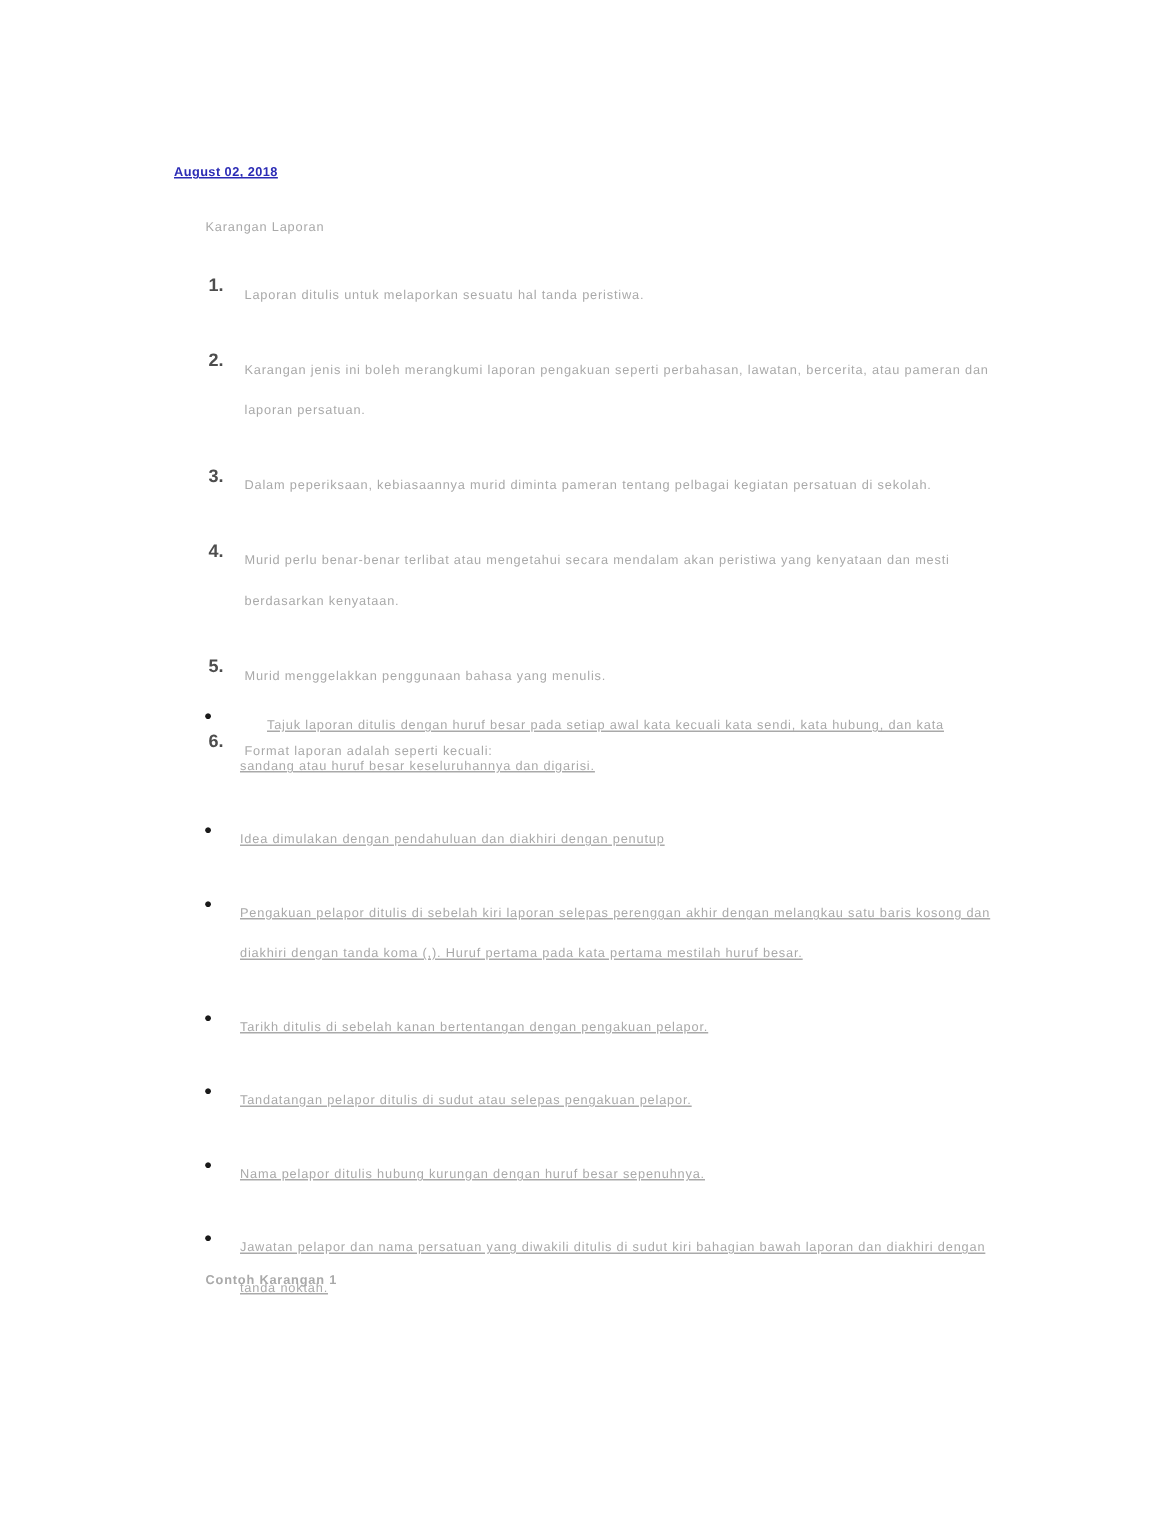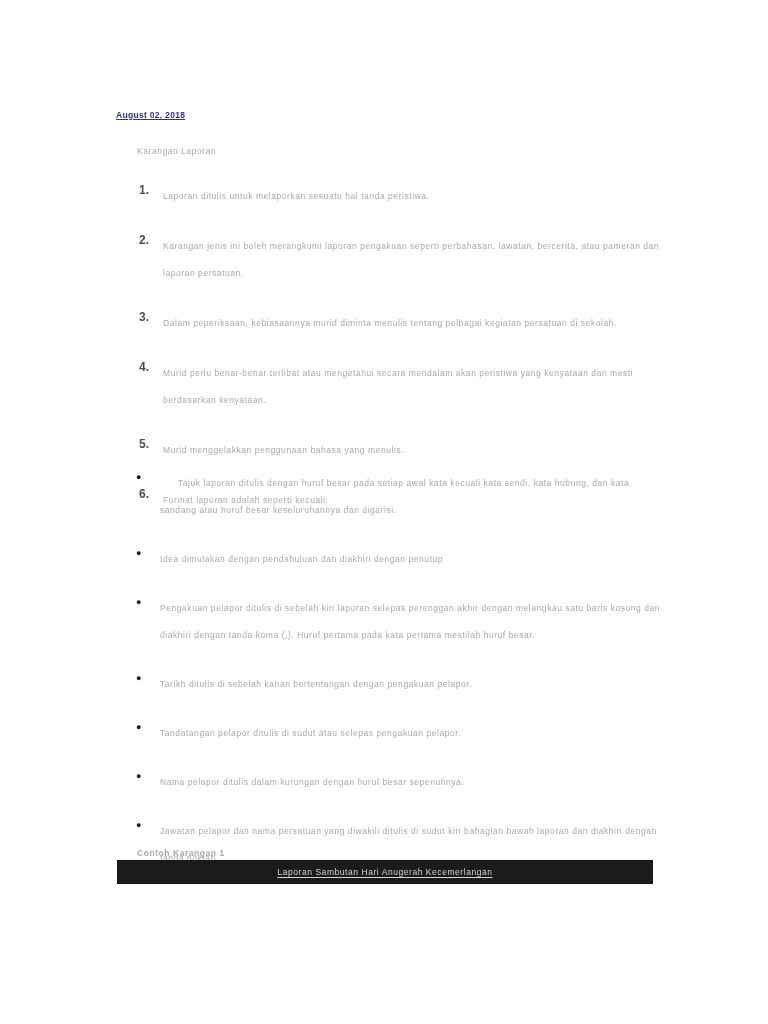--- a/index.html
+++ b/index.html
@@ -101,20 +101,21 @@
     line-height: 15px;
     font-size: 9px;
     color: #1a1a1a;
   }
   .bullet-text {
     flex: 1 1 auto;
     font-size: 8.5px;
     letter-spacing: 0.55px;
     line-height: 27px;
     color: #a9a9a9;
+    text-decoration: underline;
   }
   .bullet-text.first-indent { text-indent: 18px; }
 
   
   .banner {
     position: absolute;
     left: 117px;
     top: 860px;
     width: 536px;
     height: 24px;
@@ -146,21 +147,21 @@
     <div class="num-item">
       <span class="num-marker">1.</span>
       <span class="num-text">Laporan ditulis untuk melaporkan sesuatu hal tanda peristiwa.</span>
     </div>
     <div class="num-item">
       <span class="num-marker">2.</span>
       <span class="num-text">Karangan jenis ini boleh merangkumi laporan pengakuan seperti perbahasan, lawatan, bercerita, atau pameran dan laporan persatuan.</span>
     </div>
     <div class="num-item">
       <span class="num-marker">3.</span>
-      <span class="num-text">Dalam peperiksaan, kebiasaannya murid diminta menulis tentang pelbagai kegiatan persatuan di sekolah.</span>
+      <span class="num-text">Dalam peperiksaan, kebiasaannya murid diminta pameran tentang pelbagai kegiatan persatuan di sekolah.</span>
     </div>
     <div class="num-item">
       <span class="num-marker">4.</span>
       <span class="num-text">Murid perlu benar-benar terlibat atau mengetahui secara mendalam akan peristiwa yang kenyataan dan mesti berdasarkan kenyataan.</span>
     </div>
     <div class="num-item">
       <span class="num-marker">5.</span>
       <span class="num-text">Murid menggelakkan penggunaan bahasa yang menulis.</span>
     </div>
     <div class="num-item">
@@ -185,27 +186,24 @@
     <div class="bullet-item">
       <span class="bullet-marker">●</span>
       <span class="bullet-text">Tarikh ditulis di sebelah kanan bertentangan dengan pengakuan pelapor.</span>
     </div>
     <div class="bullet-item">
       <span class="bullet-marker">●</span>
       <span class="bullet-text">Tandatangan pelapor ditulis di sudut atau selepas pengakuan pelapor.</span>
     </div>
     <div class="bullet-item">
       <span class="bullet-marker">●</span>
-      <span class="bullet-text">Nama pelapor ditulis dalam kurungan dengan huruf besar sepenuhnya.</span>
+      <span class="bullet-text">Nama pelapor ditulis hubung kurungan dengan huruf besar sepenuhnya.</span>
     </div>
     <div class="bullet-item">
       <span class="bullet-marker">●</span>
       <span class="bullet-text">Jawatan pelapor dan nama persatuan yang diwakili ditulis di sudut kiri bahagian bawah laporan dan diakhiri dengan tanda noktah.</span>
     </div>
   </div>
 
   <div class="plain-para doc-example">Contoh Karangan 1</div>
 
-  <div class="banner">
-    <span class="banner-title">Laporan Sambutan Hari Anugerah Kecemerlangan</span>
-  </div>
 
 </div>
 
 </body></html>

